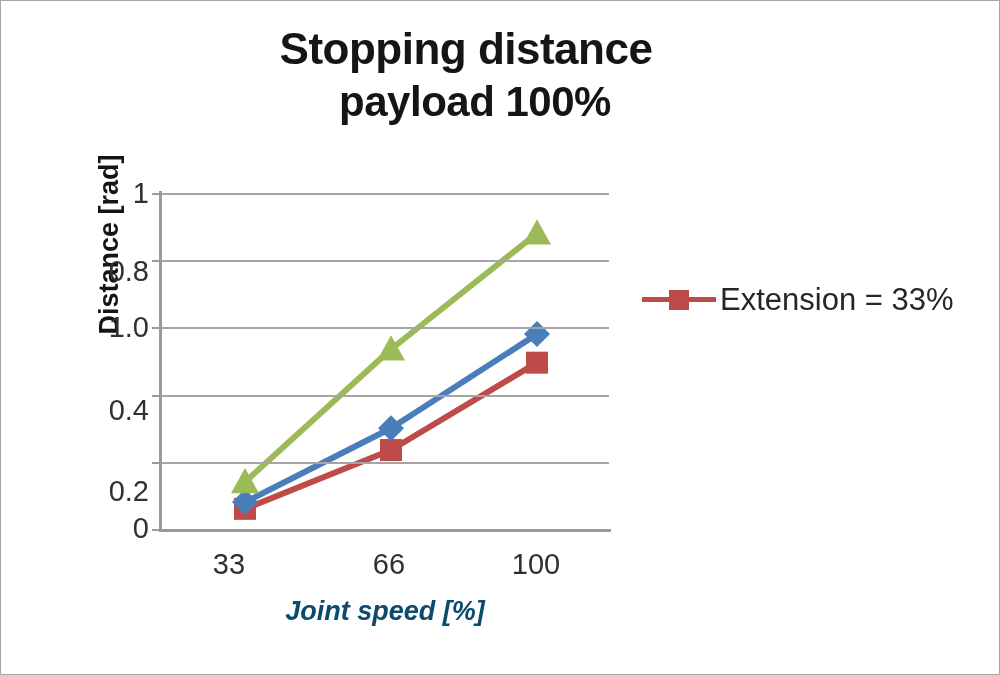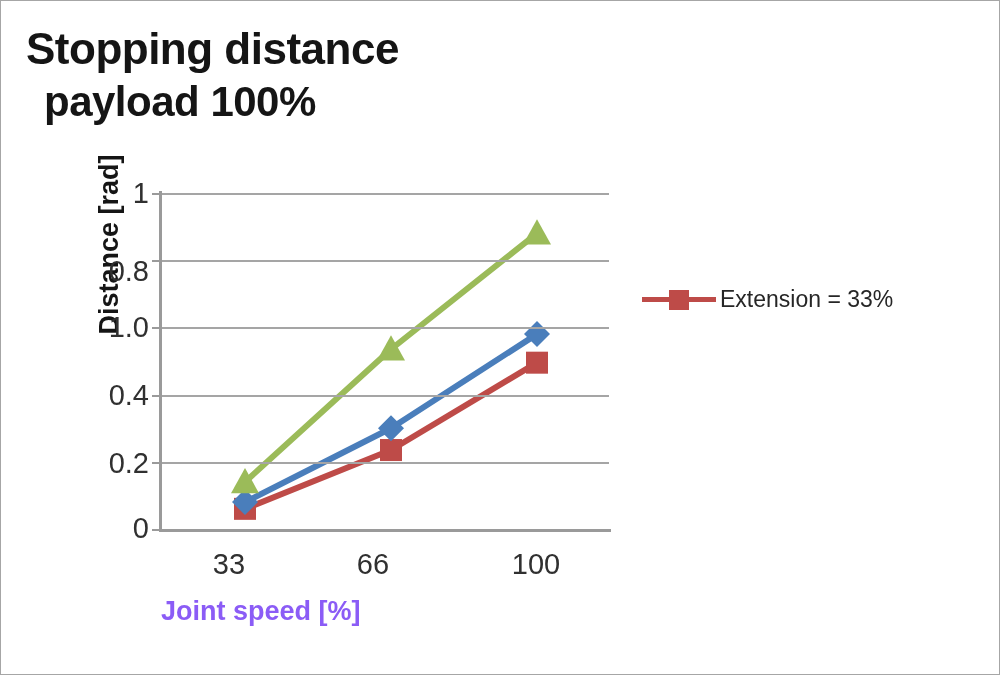--- a/index.html
+++ b/index.html
@@ -20,27 +20,26 @@
     background: #ffffff;
     box-sizing: border-box;
     border: 1px solid #a6a6a6;
   }
   
   #chart-title {
     position: absolute;
     left: 0;
     top: 26px;
     width: 930px;
-    text-align: left;
+    text-align: center;
     font-size: 44px;
     font-weight: bold;
     color: #151515;
     letter-spacing: -0.5px;
     line-height: 1.0;
-    padding-left: 25px;
   }
   #chart-title .line1 { display: block; }
   #chart-title .line2 { display: block; margin-top: 10px; font-size: 42px; margin-left: 18px; }
 
   
   #plot-wrap {
     position: absolute;
     left: 160px;
     top: 192px;
     width: 448px;
@@ -120,24 +119,26 @@
     color: #151515;
     transform: rotate(-90deg);
     transform-origin: 50% 50%;
     white-space: nowrap;
   }
   #x-axis-title {
     position: absolute;
     left: 160px;
     top: 595px;
     width: 448px;
+    text-align: center;
     font-size: 27px;
     font-weight: bold;
-    color: #8b5cf6;
-    white-space: nowrap;
+    color: #0c4a6e;
+    white-space: nowrap;
+    font-style: italic;
   }
 
   
   #legend {
     position: absolute;
     left: 641px;
     top: 272px;
     width: 348px;
   }
   .legend-row {
@@ -157,21 +158,21 @@
     top: 11px;
     width: 74px;
     height: 5px;
   }
   .legend-key .lk-marker {
     position: absolute;
     left: 27px;
     top: 4px;
   }
   .legend-label {
-    font-size: 23px;
+    font-size: 31px;
     color: #262626;
     white-space: nowrap;
     margin-left: 4px;
     line-height: 1;
   }
 
   
   .mk-square {
     width: 20px; height: 20px;
   }
@@ -195,28 +196,28 @@
     <span class="line1">Stopping distance</span>
     <span class="line2">payload 100%</span>
   </div>
 
   <div id="y-axis-title">Distance [rad]</div>
 
   <div id="y-tick-labels">
     <div class="tk" style="top:178px">1</div>
     <div class="tk" style="top:256px">0.8</div>
     <div class="tk" style="top:312px">1.0</div>
-    <div class="tk" style="top:380px">0.4</div>
-    <div class="tk" style="top:448px">0.2</div>
+    <div class="tk" style="top:395px">0.4</div>
+    <div class="tk" style="top:476px">0.2</div>
     <div class="tk" style="top:513px">0</div>
   </div>
 
   <div id="x-tick-labels">
     <div class="tk" style="left:228px">33</div>
-    <div class="tk" style="left:372px">66</div>
+    <div class="tk" style="left:388px">66</div>
     <div class="tk" style="left:535px">100</div>
   </div>
 
   <div id="x-axis-title">Joint speed [%]</div>
 
   <div id="plot-wrap">
     <div class="gridline" style="top:0px"></div>
     <div class="gridline" style="top:67px"></div>
     <div class="gridline" style="top:134px"></div>
     <div class="gridline" style="top:202px"></div>

